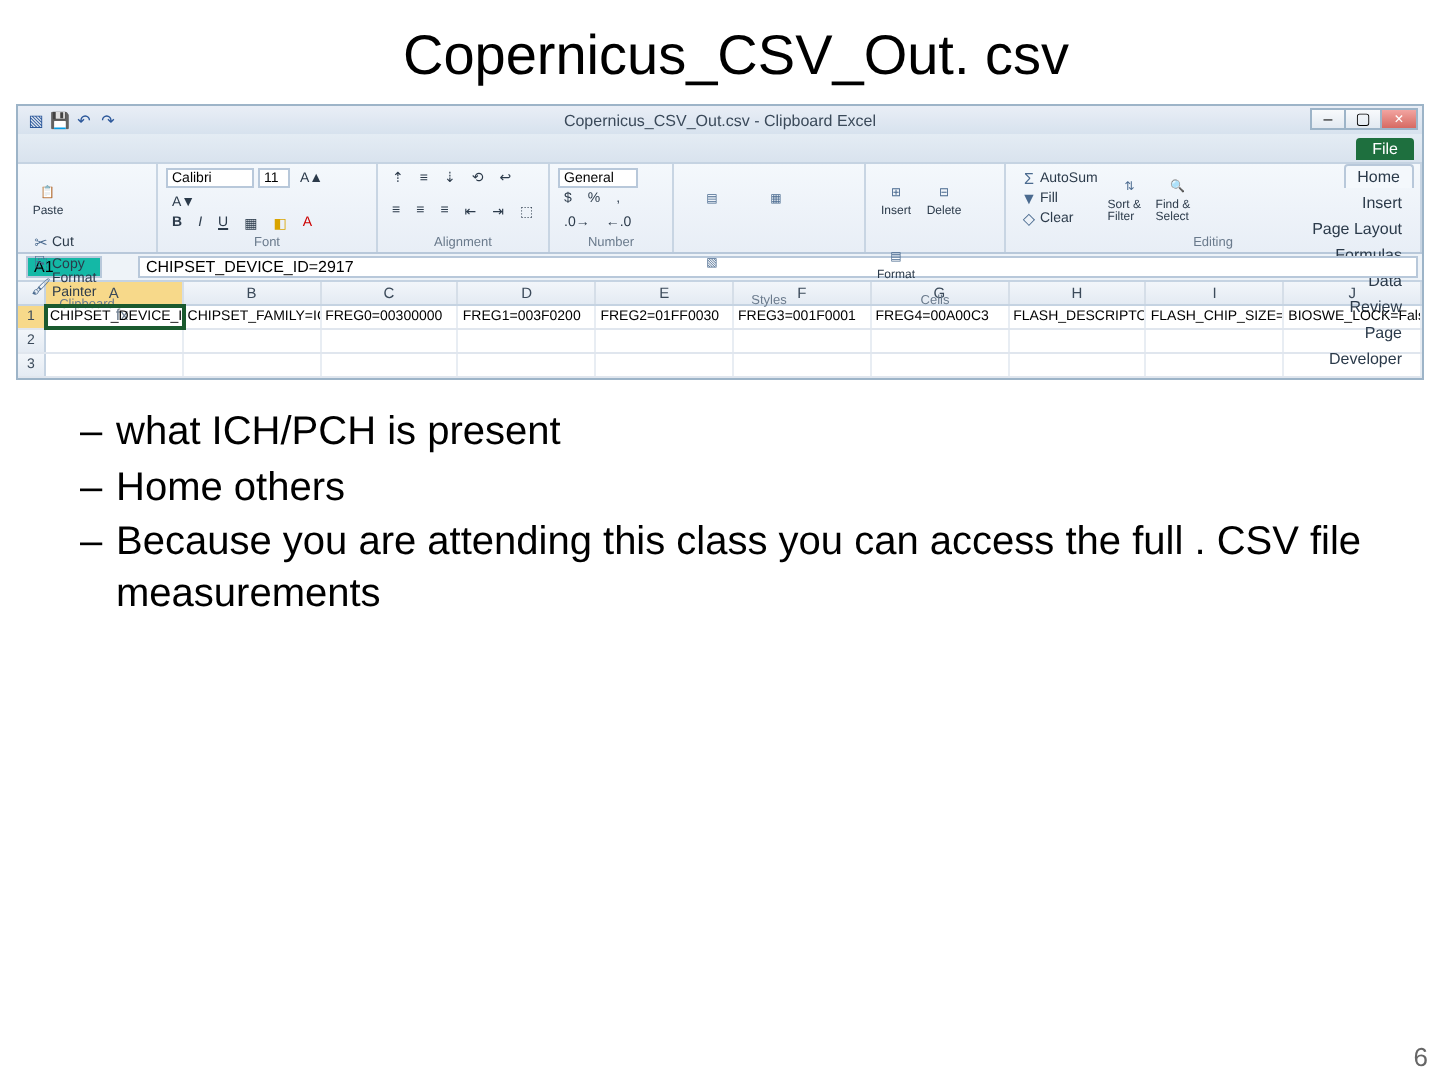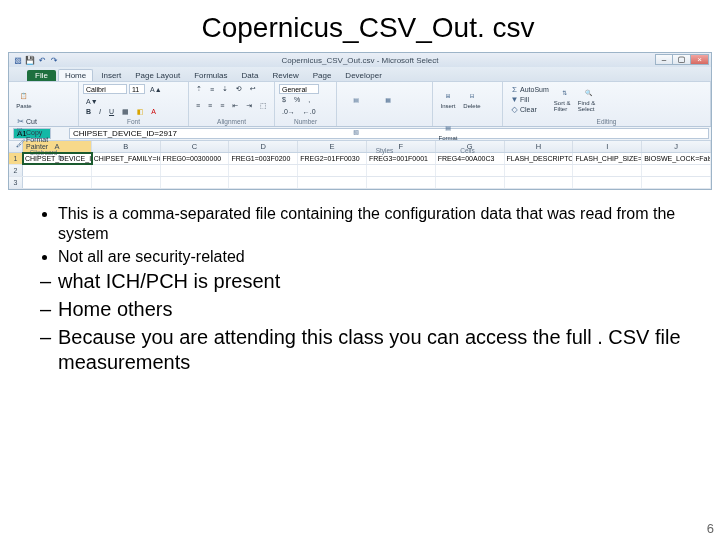--- a/index.html
+++ b/index.html
@@ -61,26 +61,27 @@
     font-size: 8px;
     background: linear-gradient(#f8fafc,#e2e9f1);
     border: 1px solid #9db4c8;
     border-left: none;
   }
   .winbtn:first-child { border-left: 1px solid #9db4c8; }
   .winbtn.close { background: linear-gradient(#f2a4a0,#d66a62); color:#fff; }
   .ribbon-tabs {
     display: flex;
     gap: 2px;
-    padding: 2px 18px 0;
+    padding: 2px 4px 0;
     background: linear-gradient(#e4ecf4,#d9e3ee);
     font-size: 8px;
     color: #2b3a4a;
     align-items: flex-end;
     height: 14px;
+    flex-direction: column;
   }
   .file-tab {
     background: #1e6f3e;
     color: #fff;
     padding: 1px 8px;
     border-radius: 2px 2px 0 0;
   }
   .tab {
     padding: 1px 6px;
     border-radius: 2px 2px 0 0;
@@ -273,21 +274,21 @@
 <div class="slide-title">Copernicus_CSV_Out. csv</div>
 
 <div class="excel">
   <div class="excel-titlebar">
     <div class="qat">
       <span class="qat-icon">▧</span>
       <span class="qat-icon">💾</span>
       <span class="qat-icon">↶</span>
       <span class="qat-icon">↷</span>
     </div>
-    <div class="excel-title">Copernicus_CSV_Out.csv - Microsoft Select</div>
+    <div class="excel-title">Copernicus_CSV_Out.csv - Clipboard Excel</div>
     <div class="winbtns">
       <span class="winbtn">–</span>
       <span class="winbtn">▢</span>
       <span class="winbtn close">×</span>
     </div>
   </div>
 
   <div class="ribbon-tabs">
     <span class="file-tab">File</span>
     <span class="tab active">Home</span>
@@ -501,24 +502,20 @@
         <div class="cell"></div>
         <div class="cell"></div>
         <div class="cell"></div>
         <div class="cell"></div>
         <div class="cell"></div>
     </div>
   </div>
 </div>
 
 <div class="content">
-  <ul>
-    <li>This is a comma-separated file containing the configuration data that was read from the system</li>
-    <li>Not all are security-related</li>
-  </ul>
   <ul class="sub">
     <li>what ICH/PCH is present</li>
     <li>Home others</li>
     <li>Because you are attending this class you can access the full . CSV file measurements</li>
   </ul>
 </div>
 
 <div class="pagenum">6</div>
 
 </body></html>

